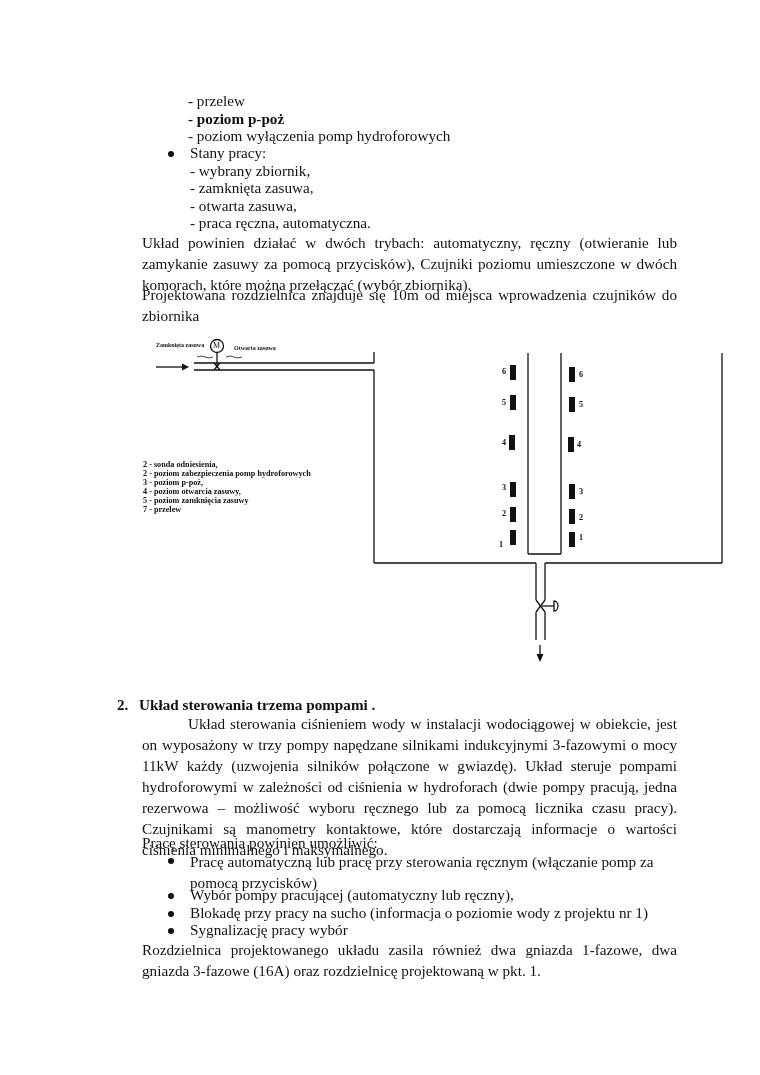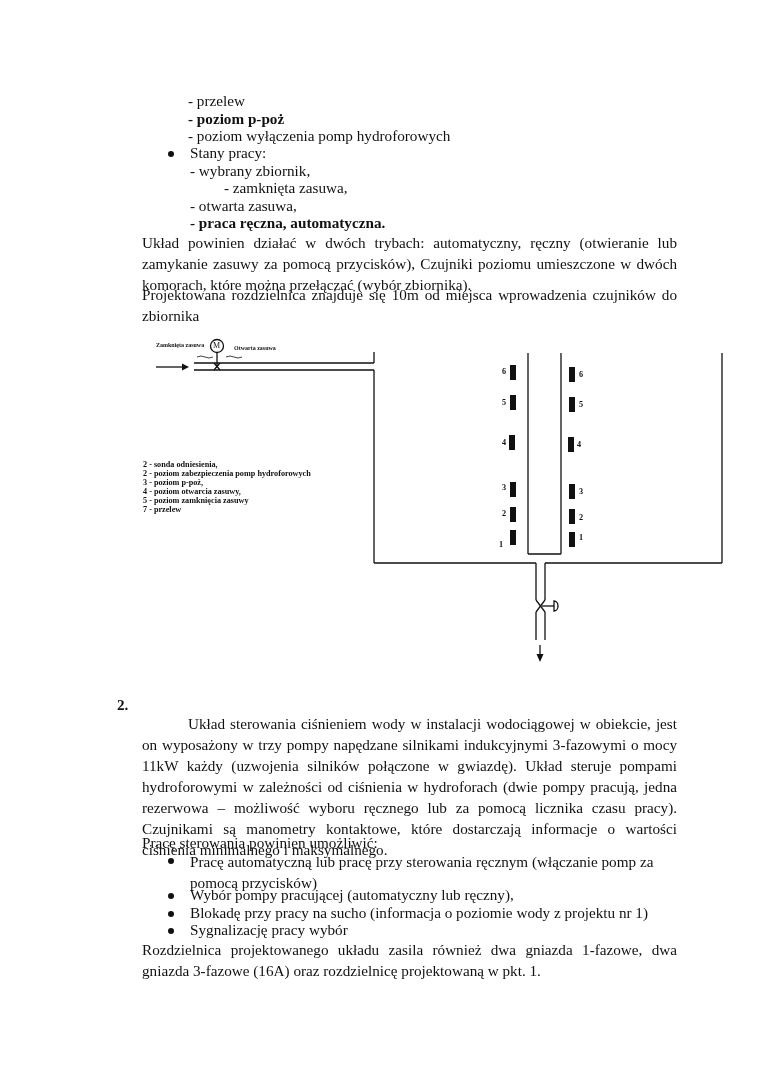--- a/index.html
+++ b/index.html
@@ -20,23 +20,23 @@
 
 <div class="page">
 
   <div class="txt" style="left:180px; top:92px;">- przelew</div>
   <div class="txt" style="left:180px; top:110px;font-weight:bold;">- poziom p-poż</div>
   <div class="txt" style="left:180px; top:127px;">- poziom wyłączenia pomp hydroforowych</div>
 
   <div class="bullet-dot" style="left:160px; top:151px;"></div>
   <div class="txt" style="left:182px; top:144px;">Stany pracy:</div>
   <div class="txt" style="left:182px; top:162px;">- wybrany zbiornik,</div>
-  <div class="txt" style="left:182px; top:179px;margin-left:34px;">- zamknięta zasuwa,</div>
+  <div class="txt" style="left:182px; top:179px;">- zamknięta zasuwa,</div>
   <div class="txt" style="left:182px; top:197px;">- otwarta zasuwa,</div>
-  <div class="txt" style="left:182px; top:214px;font-weight:bold;">- praca ręczna, automatyczna.</div>
+  <div class="txt" style="left:182px; top:214px;">- praca ręczna, automatyczna.</div>
 
   <div class="para" style="left:134px; top:232px; width:535px;">Układ powinien działać w dwóch trybach: automatyczny, ręczny (otwieranie lub zamykanie zasuwy za pomocą przycisków), Czujniki poziomu umieszczone w dwóch komorach, które można przełączać (wybór zbiornika).</div>
   <div class="para" style="left:134px; top:284px; width:535px;">Projektowana rozdzielnica znajduje się 10m od miejsca wprowadzenia czujników do zbiornika</div>
 
   <svg width="760" height="1075">
     <g stroke="#111" stroke-width="1.3" fill="none">
 
       <line x1="148" y1="367" x2="174" y2="367"></line>
 
       <line x1="186" y1="363" x2="366" y2="363"></line>
@@ -113,20 +113,21 @@
   <div class="legend" style="left:491px; top:540px;">1</div>
 
   <div class="legend" style="left:571px; top:370px;">6</div>
   <div class="legend" style="left:571px; top:400px;">5</div>
   <div class="legend" style="left:569px; top:440px;">4</div>
   <div class="legend" style="left:571px; top:487px;">3</div>
   <div class="legend" style="left:571px; top:513px;">2</div>
   <div class="legend" style="left:571px; top:533px;">1</div>
 
   <div class="heading" style="left:109px; top:696px;">2.</div>
+  <div class="heading" style="left:131px; top:696px;">Układ sterowania trzema pompami .</div>
 
   <div class="para" style="left:134px; top:713px; width:535px; text-indent:46px;">Układ sterowania ciśnieniem wody w instalacji wodociągowej w obiekcie, jest on wyposażony w trzy pompy napędzane silnikami indukcyjnymi 3-fazowymi o mocy 11kW każdy (uzwojenia silników połączone w gwiazdę). Układ steruje pompami hydroforowymi w zależności od ciśnienia w hydroforach (dwie pompy pracują, jedna rezerwowa – możliwość wyboru ręcznego lub za pomocą licznika czasu pracy). Czujnikami są manometry kontaktowe, które dostarczają informacje o wartości ciśnienia minimalnego i maksymalnego.</div>
 
   <div class="txt" style="left:134px; top:834px;">Pracę sterowania powinien umożliwić:</div>
 
   <div>
     <div class="bullet-dot" style="left:160px; top:858px;"></div>
     <div class="para" style="left:182px; top:851px; width:470px; text-align:left;">Pracę automatyczną lub pracę przy sterowania ręcznym (włączanie pomp za pomocą przycisków)</div>
     <div class="bullet-dot" style="left:160px; top:893px;"></div>
     <div class="txt" style="left:182px; top:886px;">Wybór pompy pracującej (automatyczny lub ręczny),</div>

